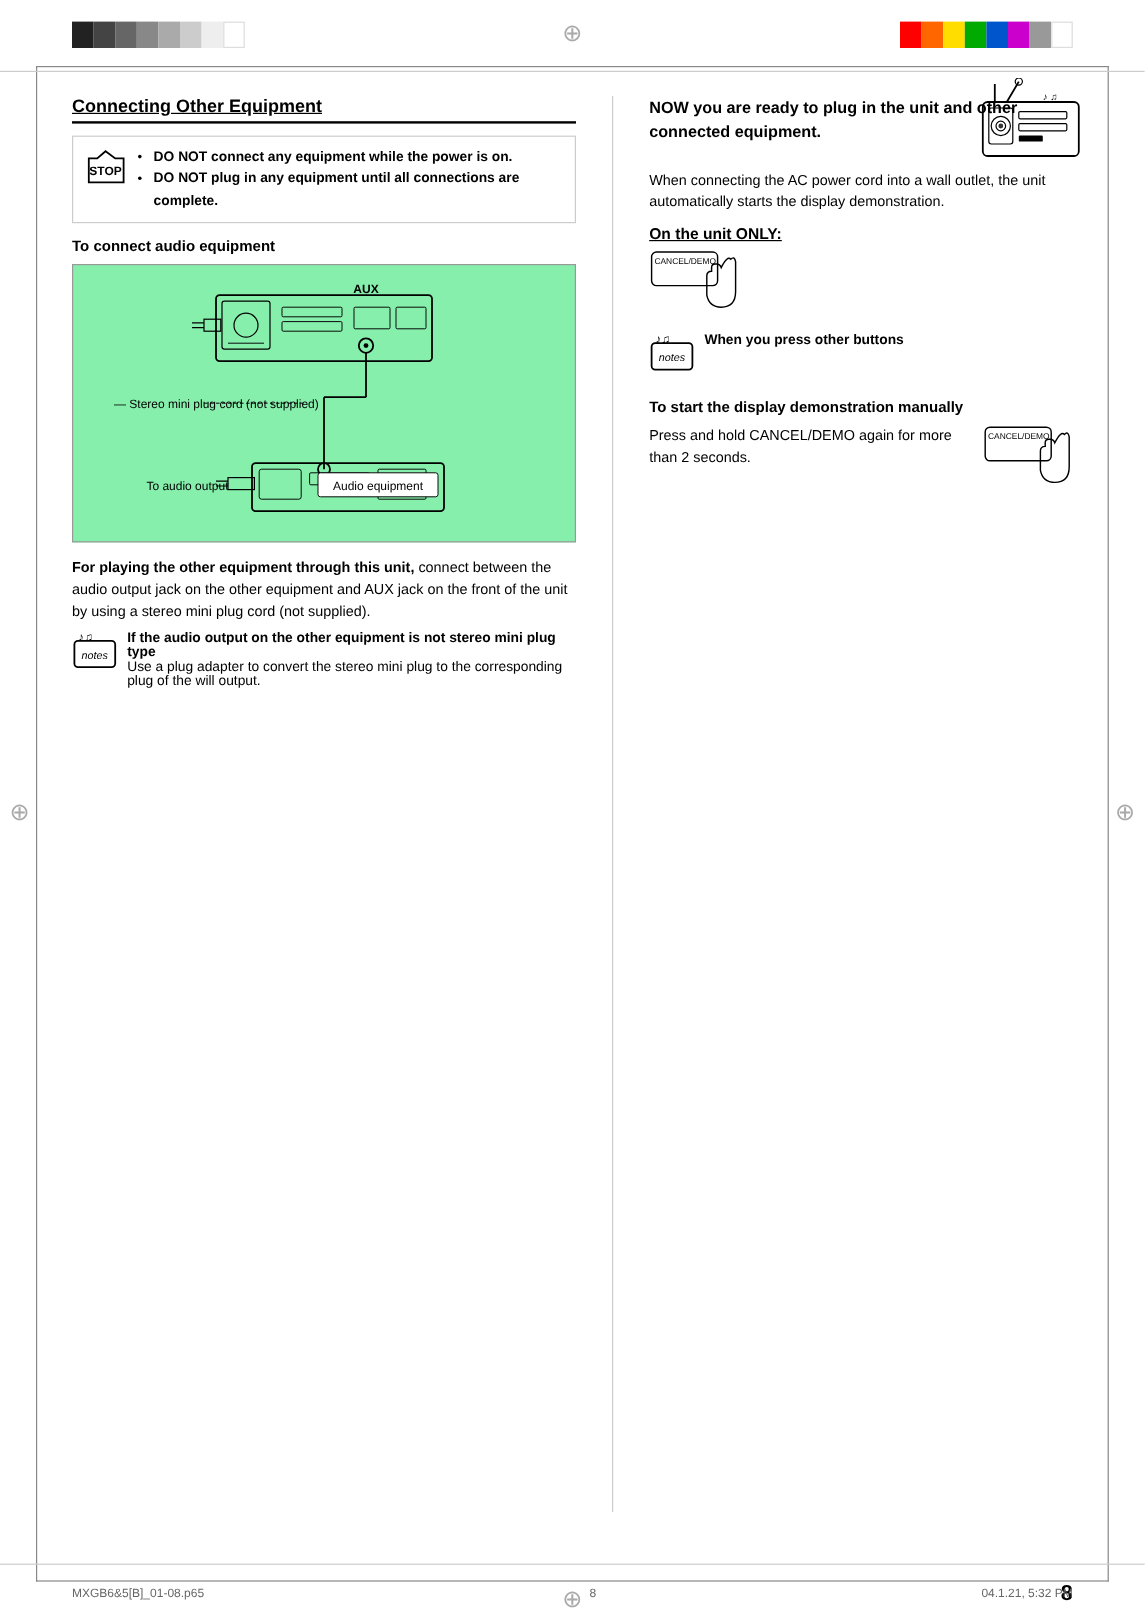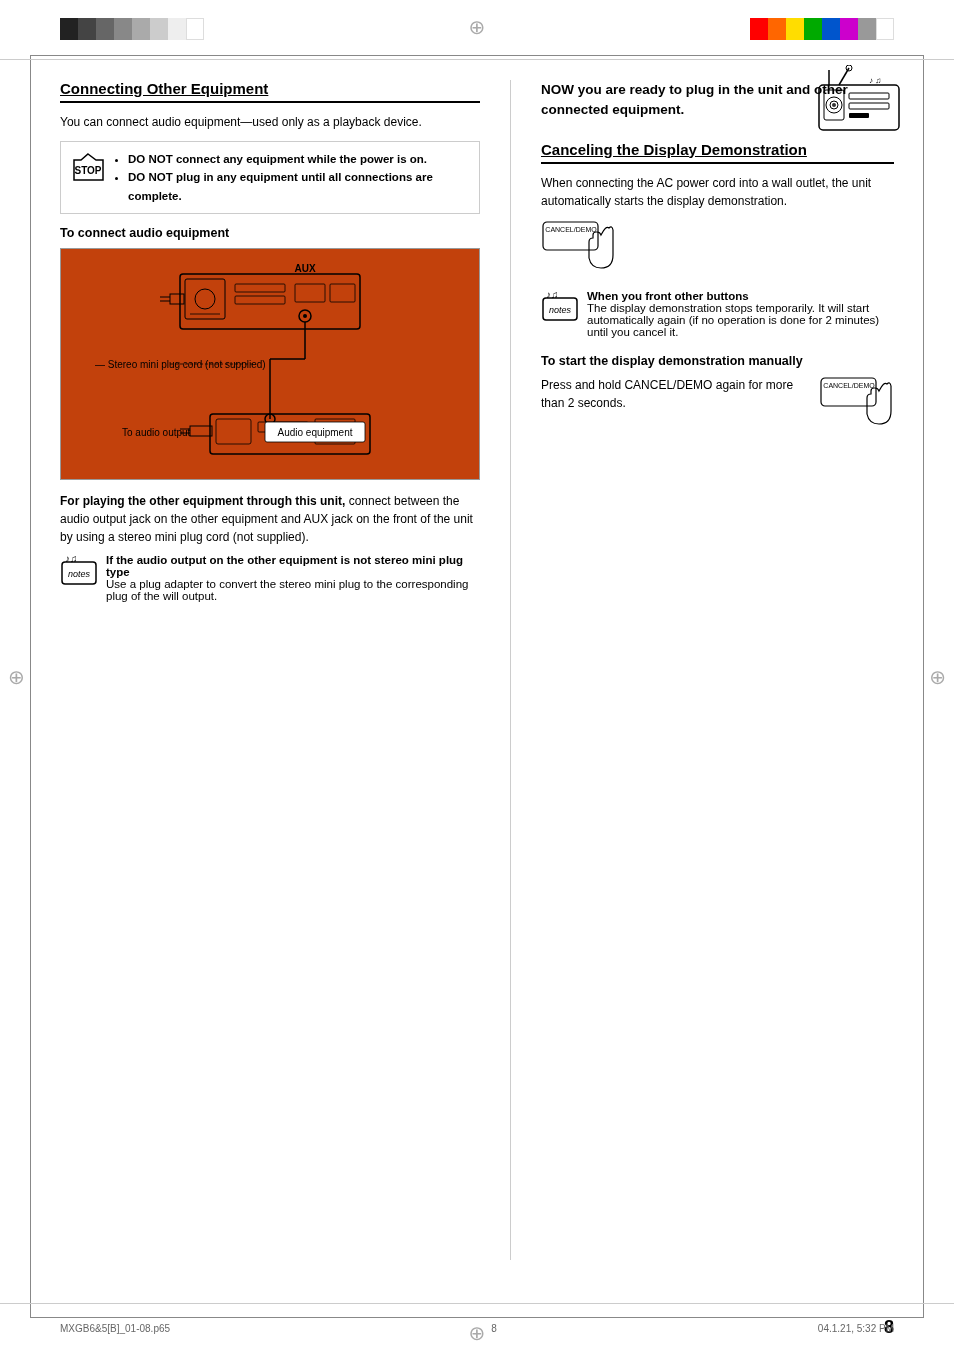--- a/index.html
+++ b/index.html
@@ -117,21 +117,21 @@
       font-size: 12.5px;
       margin-bottom: 8px;
     }
 
     
     .diagram-box {
       border: 1px solid #999;
       padding: 15px 10px;
       margin-bottom: 12px;
       position: relative;
-      background: #c2410c;
+      background: #86efac;
       min-height: 220px;
     }
 
     
     .notes-box {
       display: flex;
       gap: 8px;
       align-items: flex-start;
       margin-bottom: 10px;
       font-size: 11.5px;
@@ -350,21 +350,20 @@
 <div class="crosshair crosshair-bottom-center">⊕</div>
 
 <div class="main-content">
 
   <div class="left-col">
 
     <div class="section-heading">
       <span class="section-heading-underline">Connecting Other Equipment</span>
     </div>
 
-    <p class="body-text">You can connect audio equipment—used only as a playback device.</p>
 
     <div class="warning-box">
       <div class="warning-icon">
         
         <svg width="35" height="35" viewBox="0 0 35 35">
           <polygon points="17,2 25,8 32,8 32,28 3,28 3,8 10,8" fill="none" stroke="#000" stroke-width="1.5"></polygon>
           <text x="17" y="22" text-anchor="middle" font-size="10" font-weight="bold" fill="#000">STOP</text>
         </svg>
       </div>
       <ul class="bullet-list">
@@ -449,26 +448,24 @@
   </div>
 
   <div class="col-divider"></div>
 
   <div class="right-col">
 
     <p class="big-heading">NOW you are ready to plug in the unit and other connected equipment.</p>
 
     <div class="canceling-section">
 
-      <div class="section-heading">
-        <span class="section-heading-underline">Canceling the Display Demonstration</span>
-      </div>
 
       <p class="body-text">When connecting the AC power cord into a wall outlet, the unit automatically starts the display demonstration.</p>
 
+      <p class="on-unit-heading">On the unit ONLY:</p>
 
       <div class="cancel-demo-row">
 
         <div style="flex-shrink:0;">
           <svg width="75" height="55" viewBox="0 0 75 55">
             <rect x="2" y="2" width="55" height="28" rx="4" fill="none" stroke="#000" stroke-width="1.2"></rect>
             <text x="30" y="12" text-anchor="middle" font-size="7" fill="#000">CANCEL/DEMO</text>
 
             <path d="M60,15 Q65,5 68,8 Q71,5 72,10 L72,35 Q72,48 60,48 Q50,48 48,38 L48,22 Q48,18 52,18 L52,15 Q52,12 55,12 L56,12 Q59,12 60,15 Z" fill="none" stroke="#000" stroke-width="1.2"></path>
           </svg>
@@ -477,23 +474,22 @@
 
       <div class="notes-box">
         <div class="notes-icon">
           <svg width="38" height="32" viewBox="0 0 38 32">
             <rect x="2" y="8" width="34" height="22" rx="3" fill="none" stroke="#000" stroke-width="1.5"></rect>
             <text x="19" y="23" text-anchor="middle" font-size="9" fill="#000" font-style="italic">notes</text>
             <text x="5" y="8" font-size="10" fill="#000">♪♫</text>
           </svg>
         </div>
         <div>
-          <span class="notes-text-bold">When you front other buttons</span>
+          <span class="notes-text-bold">When you press other buttons</span>
           <br>
-          <span>The display demonstration stops temporarily. It will start automatically again (if no operation is done for 2 minutes) until you cancel it.</span>
         </div>
       </div>
 
       <div style="margin-top:16px;">
         <p class="sub-heading">To start the display demonstration manually</p>
         <div class="cancel-demo-row">
           <p class="body-text">Press and hold CANCEL/DEMO again for more than 2 seconds.</p>
           <div style="flex-shrink:0;">
             <svg width="75" height="55" viewBox="0 0 75 55">
               <rect x="2" y="2" width="55" height="28" rx="4" fill="none" stroke="#000" stroke-width="1.2"></rect>

